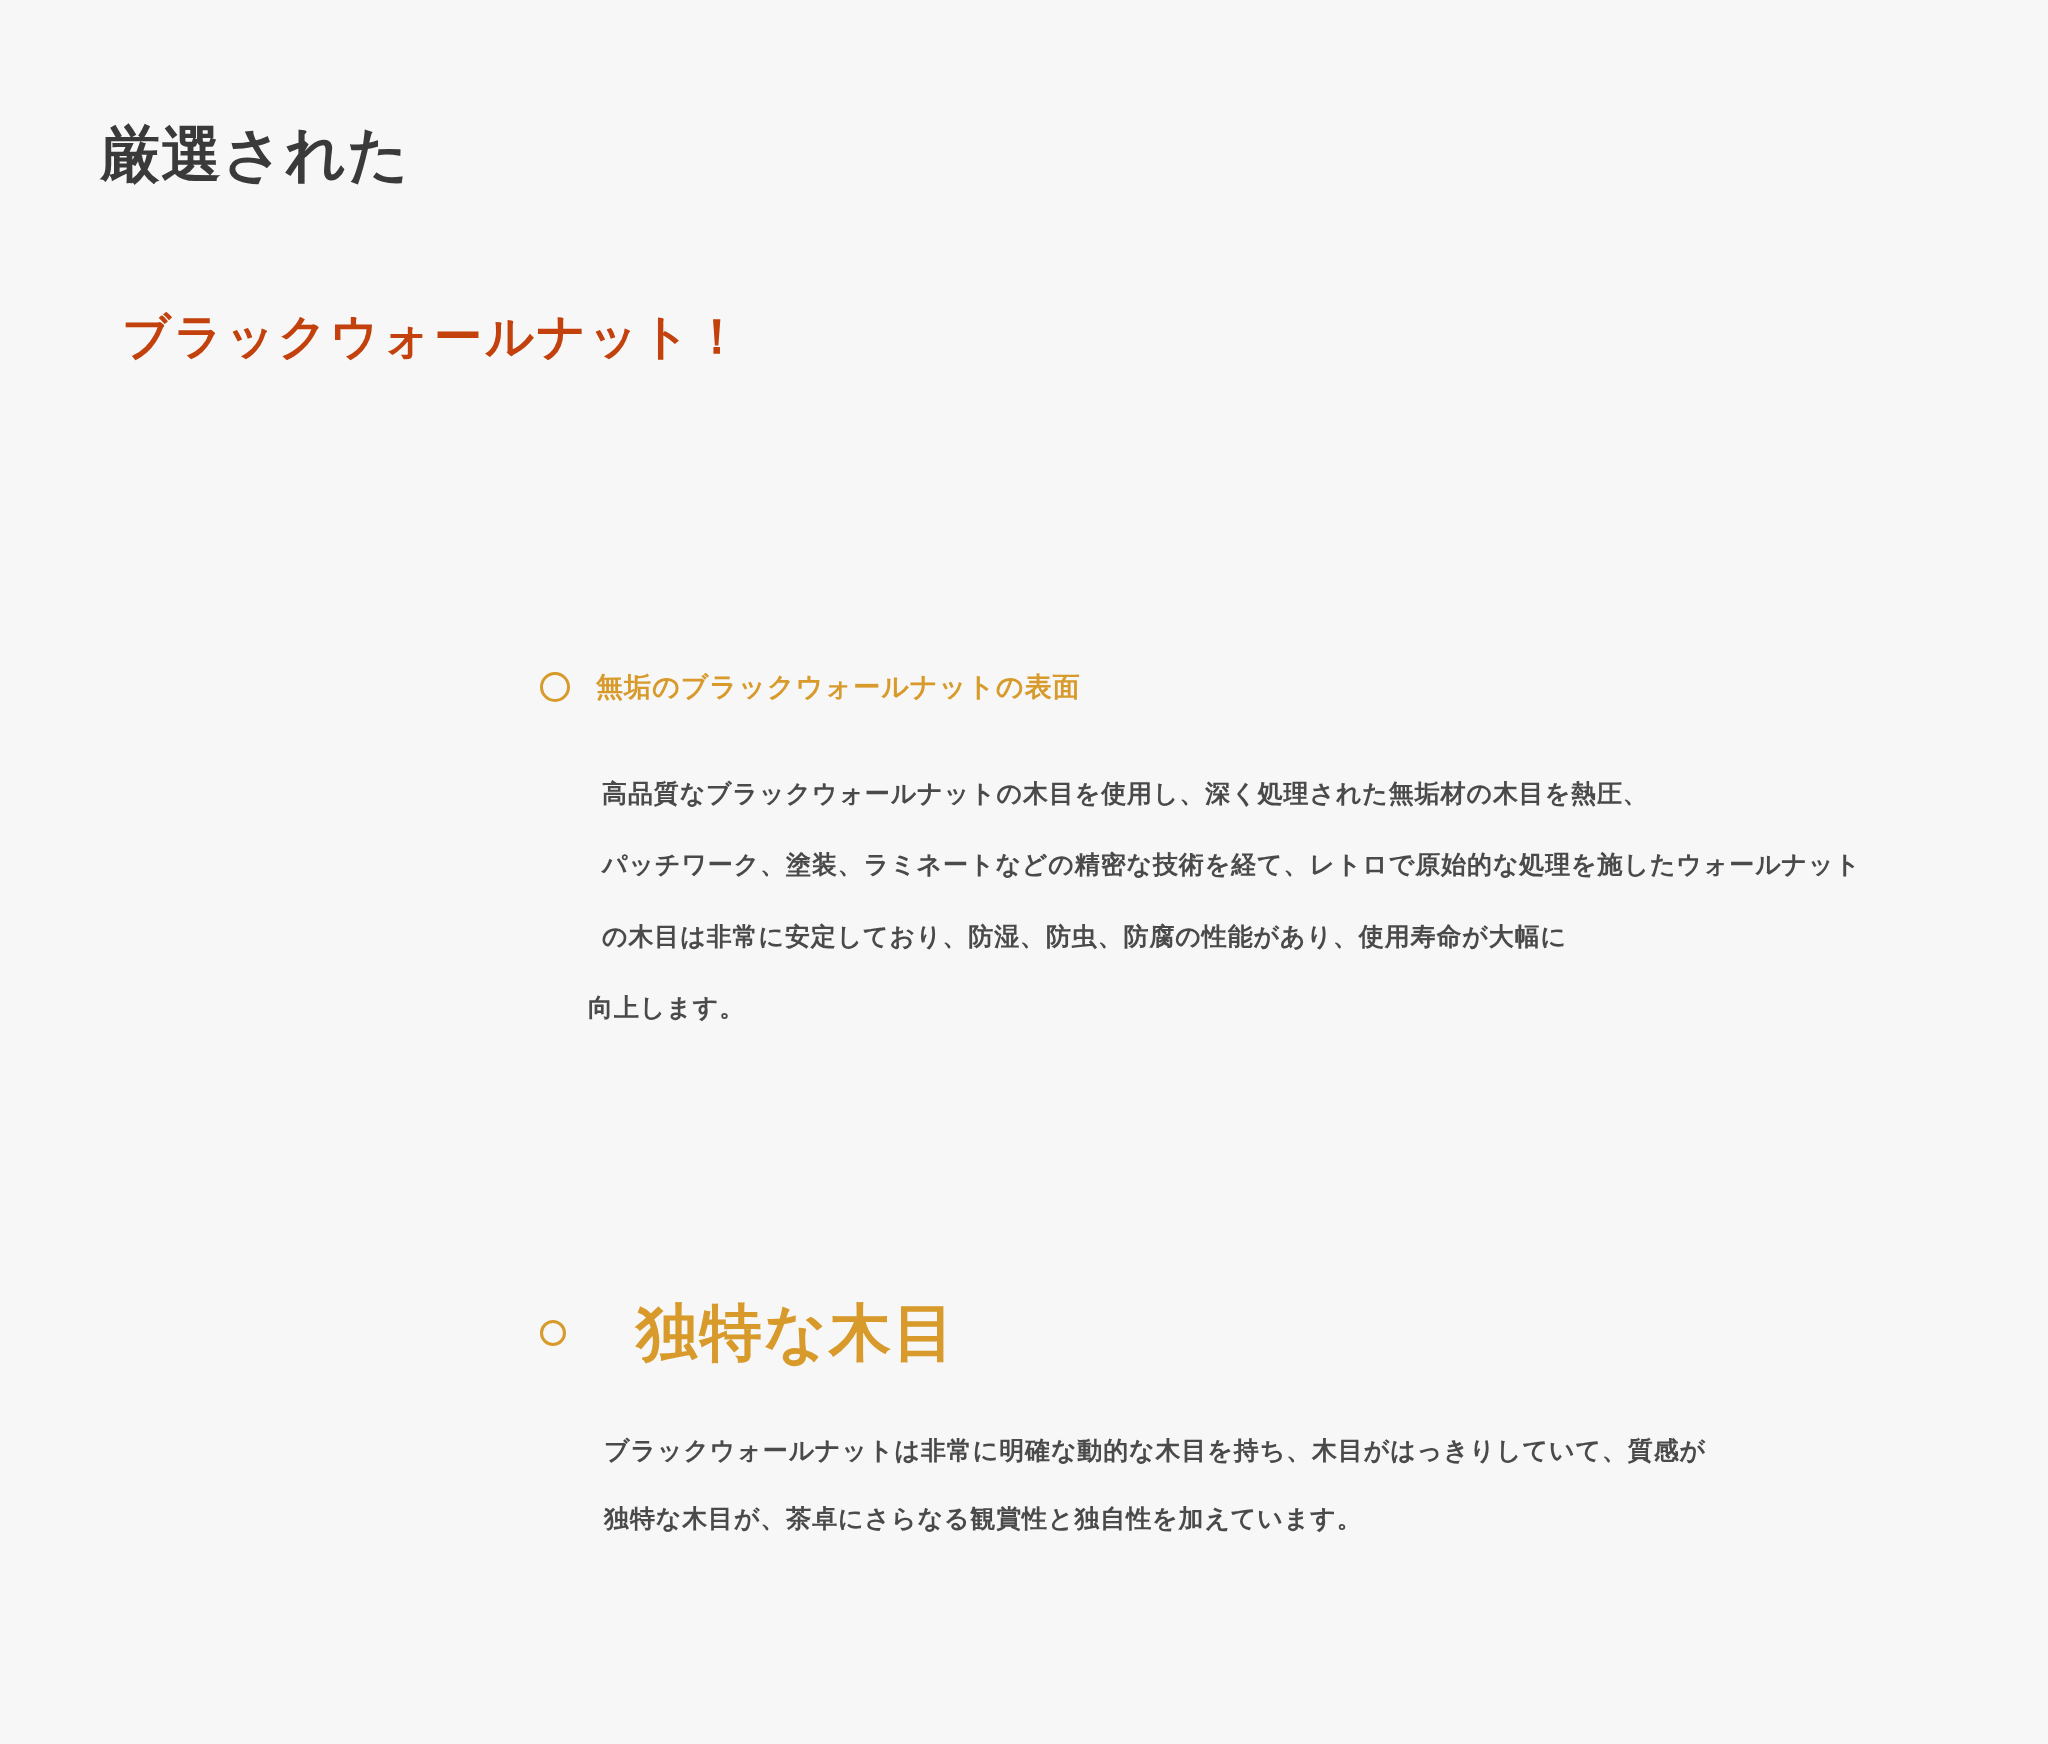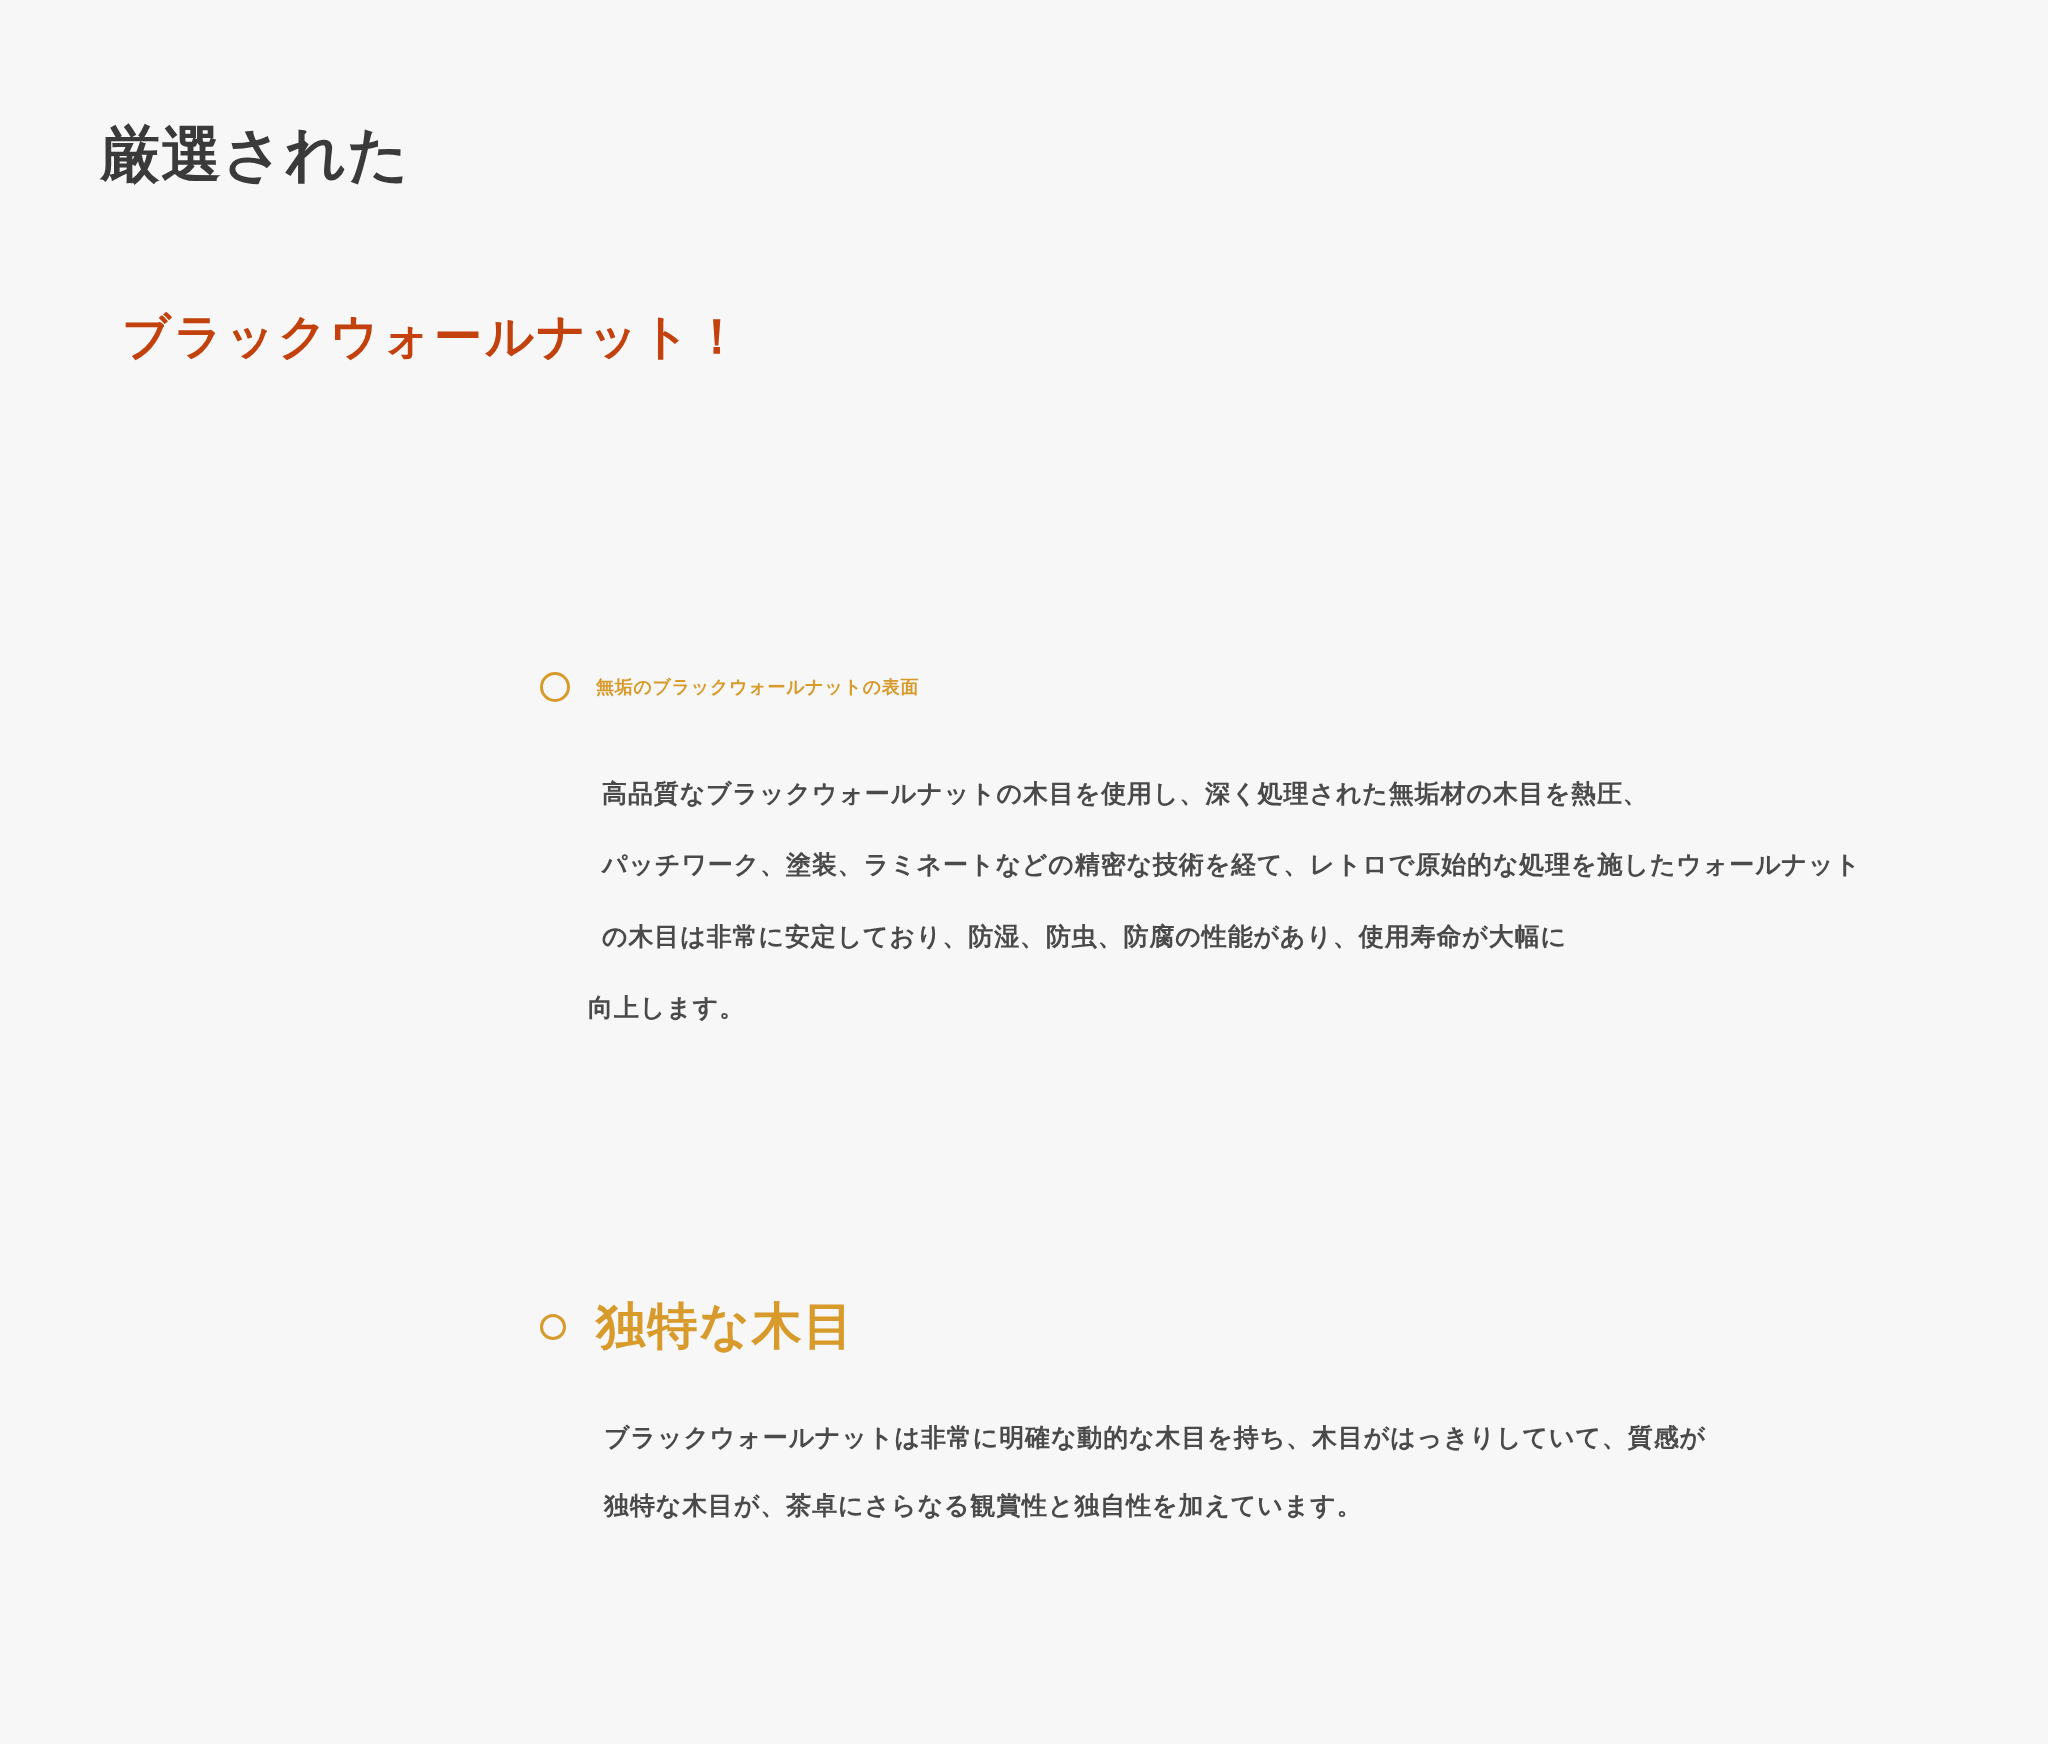--- a/index.html
+++ b/index.html
@@ -76,26 +76,27 @@
     box-sizing: border-box;
     margin-right: 26px;
   }
   .feature-title {
     color: #d79a2b;
     font-weight: 700;
     line-height: 1.1;
     white-space: nowrap;
   }
   .feature--small .feature-title {
-    font-size: 18px;
+    font-size: 27px;
     letter-spacing: 0.04em;
   }
   .feature--large .feature-title {
-    font-size: 50px;
+    font-size: 62px;
     letter-spacing: 0.03em;
+    margin-left: 40px;
   }
   .feature--large .bullet-ring {
     width: 26px;
     height: 26px;
     border-width: 3px;
     margin-right: 30px;
   }
 
   .feature-body {
     margin-top: 56px;

